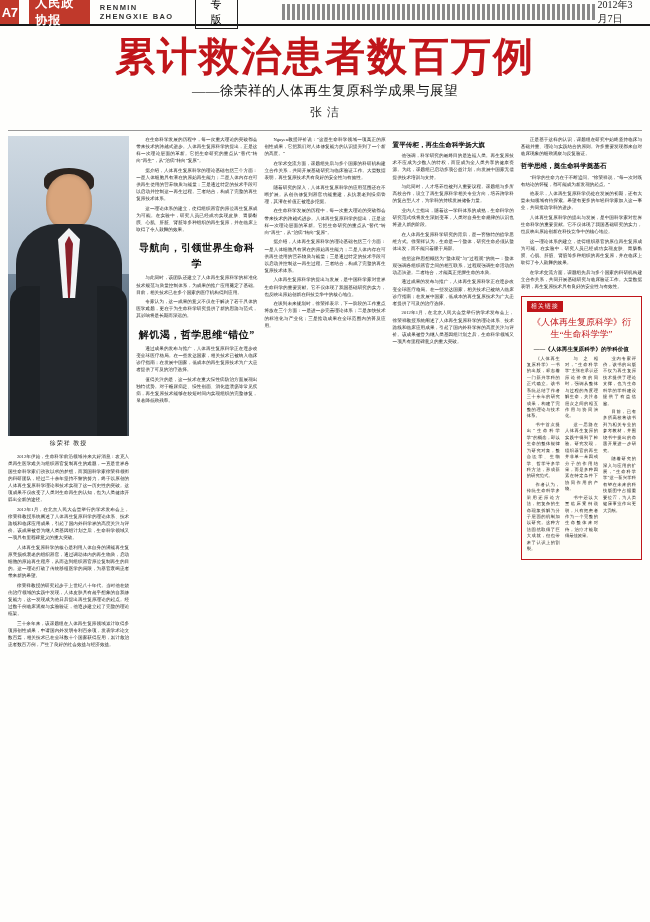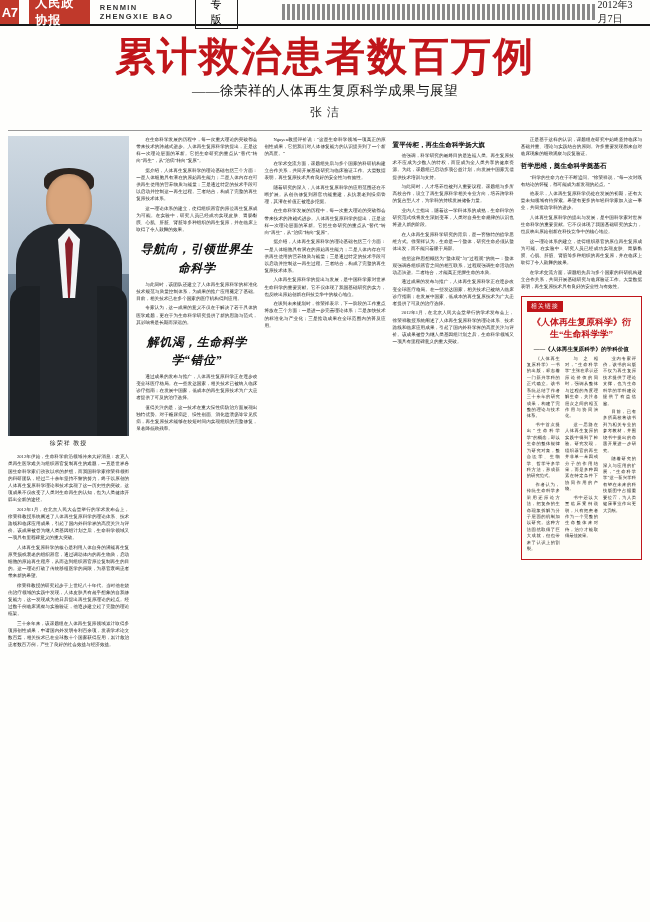--- a/index.html
+++ b/index.html
@@ -200,27 +200,26 @@
   }
   .photo-caption {
     text-align: center;
     font-size: 6px;
     padding-top: 3px;
     letter-spacing: 1px;
     color: #111;
   }
 
   .sub-h {
-    font-size: 12px;
+    font-size: 10px;
     font-weight: bold;
     color: #111;
     text-align: center;
     margin: 7px 0 3px;
     letter-spacing: 0.5px;
-    font-style: italic;
   }
   .inline-h {
     font-size: 6.6px;
     font-weight: bold;
     margin: 4px 0 2px;
     color: #111;
   }
 
   
   .side-box {
@@ -233,21 +232,21 @@
     display: inline-block;
     background: #c0151a;
     color: #fff;
     font-size: 6px;
     padding: 1px 4px;
     margin-bottom: 3px;
     letter-spacing: 1px;
   }
   .side-title {
     font-size: 9px;
-    font-weight: bold;
+    font-weight: normal;
     color: #c0151a;
     text-align: center;
     line-height: 1.3;
     margin: 2px 0 4px;
   }
   .side-cols {
     display: flex;
     gap: 5px;
   }
   .side-cols .sc {
@@ -375,21 +374,21 @@
       <p>三十余年来，该课题组在人体再生复原领域累计取得多项原创性成果，申请国内外发明专利百余项，发表学术论文数百篇，相关技术已在全球数十个国家获得应用，累计救治患者数百万例，产生了良好的社会效益与经济效益。</p>
     </div>
 
     <div class="col">
       <p>在生命科学发展的历程中，每一次重大理论的突破都会带来技术的跨越式进步。人体再生复原科学的提出，正是这样一次理论层面的革新。它把生命研究的重点从“替代”转向“再生”，从“治病”转向“复原”。</p>
       <p>据介绍，人体再生复原科学的理论基础包括三个方面：一是人体细胞具有潜在的原始再生能力；二是人体内存在可供再生使用的营养物质与能量；三是通过特定的技术手段可以启动并控制这一再生过程。三者结合，构成了完整的再生复原技术体系。</p>
       <p>这一理论体系的建立，使得组织器官的原位再生复原成为可能。在实验中，研究人员已经成功实现皮肤、胃肠黏膜、心肌、肝脏、肾脏等多种组织的再生复原，并在临床上取得了令人鼓舞的效果。</p>
       <div class="sub-h">导航向，引领世界生命科学</div>
       <p>与此同时，该团队还建立了人体再生复原科学的标准化技术规范与质量控制体系，为成果的推广应用奠定了基础。目前，相关技术已在多个国家的医疗机构得到应用。</p>
       <p>专家认为，这一成果的意义不仅在于解决了若干具体的医学难题，更在于为生命科学研究提供了新的思路与范式，其影响将是长期而深远的。</p>
-      <div class="sub-h">解饥渴，生命科学学“错位”</div>
+      <div class="sub-h">解饥渴，哲学思维“错位”</div>
       <p>通过成果的发布与推广，人体再生复原科学正在逐步改变全球医疗格局。在一些发达国家，相关技术已被纳入临床诊疗指南；在发展中国家，低成本的再生复原技术为广大患者提供了可及的治疗选择。</p>
       <p>值得关注的是，这一技术在重大慢性病防治方面展现出独特优势。对于糖尿病足、慢性创面、消化道溃疡等常见疾病，再生复原技术能够在较短时间内实现组织的完整修复，显著降低致残率。</p>
     </div>
 
     <div class="col">
       <p>Nguyen教授评价说：“这是生命科学领域一项真正的原创性成果，它把我们对人体修复能力的认识提升到了一个新的高度。”</p>
       <p>在学术交流方面，课题组先后与多个国家的科研机构建立合作关系，共同开展基础研究与临床验证工作。大量数据表明，再生复原技术具有良好的安全性与有效性。</p>
       <p>随着研究的深入，人体再生复原科学的应用范围还在不断扩展。从创伤修复到器官功能重建，从抗衰老到慢病管理，其潜在价值正被逐步挖掘。</p>
       <p>在生命科学发展的历程中，每一次重大理论的突破都会带来技术的跨越式进步。人体再生复原科学的提出，正是这样一次理论层面的革新。它把生命研究的重点从“替代”转向“再生”，从“治病”转向“复原”。</p>
       <p>据介绍，人体再生复原科学的理论基础包括三个方面：一是人体细胞具有潜在的原始再生能力；二是人体内存在可供再生使用的营养物质与能量；三是通过特定的技术手段可以启动并控制这一再生过程。三者结合，构成了完整的再生复原技术体系。</p>

